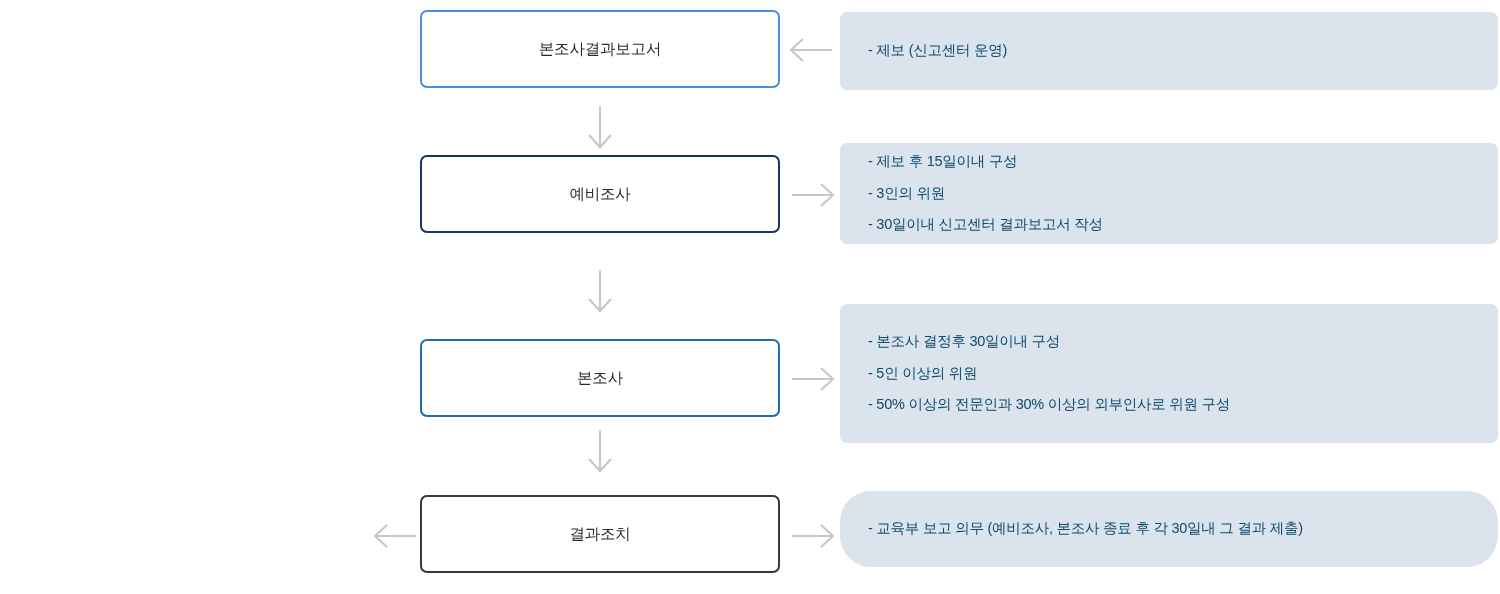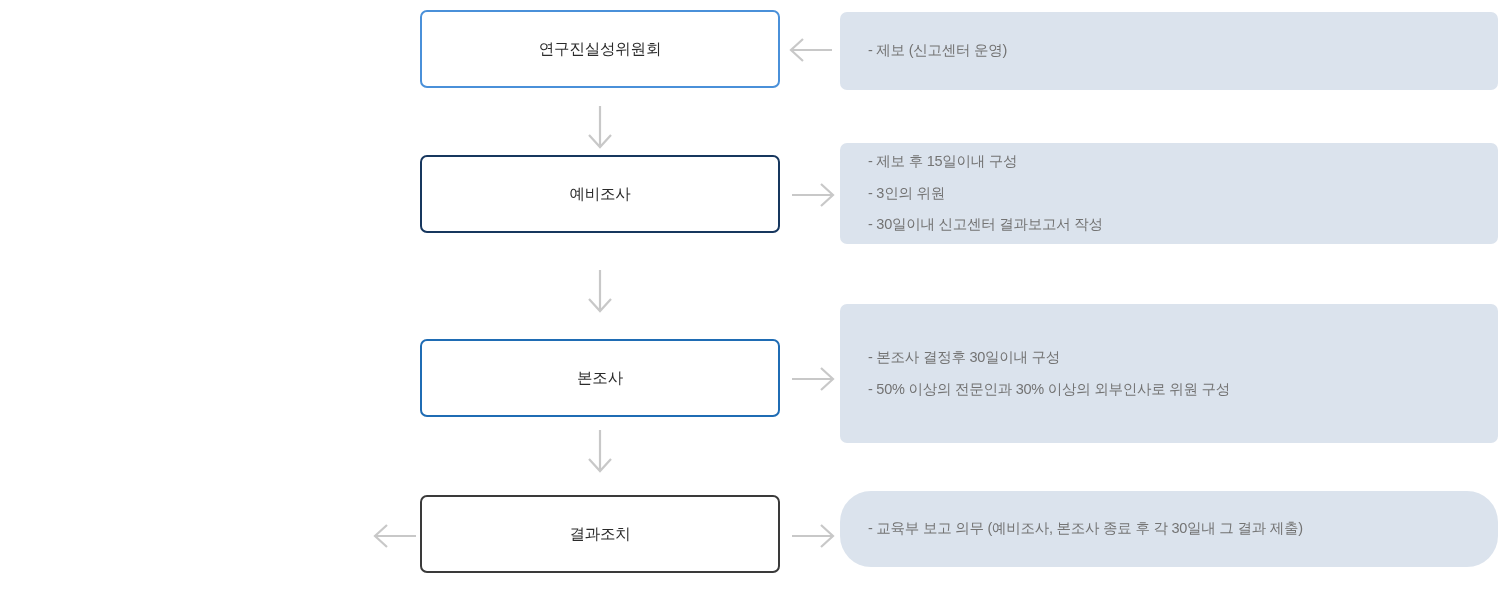--- a/index.html
+++ b/index.html
@@ -75,21 +75,21 @@
     background: #dbe3ed;
     border-radius: 7px;
     padding: 0 28px;
     display: flex;
     flex-direction: column;
     justify-content: center;
     gap: 14px;
   }
   .info-panel .info-line {
     font-size: 14.5px;
-    color: #737373;
+    color: #0c4a6e;
     letter-spacing: -0.25px;
     line-height: 1.2;
     white-space: nowrap;
   }
 
   #panel-committee { top: 12px;  height: 78px; }
   #panel-prelim    { top: 143px; height: 101px; }
   #panel-main      { top: 304px; height: 139px; }
   #panel-result    { top: 491px; height: 76px; border-radius: 31px; }
 
@@ -111,21 +111,21 @@
   #arrow-main-out       { left: 790px; top: 361px; }
   #arrow-result-out     { left: 790px; top: 518px; }
   #arrow-result-to-outcome { left: 372px; top: 518px; }
 </style>
 </head>
 <body>
 
 <div class="stage">
 
   <div class="proc-box" id="box-committee">
-    <span class="proc-label">연구진실성위원회</span>
+    <span class="proc-label">본조사결과보고서</span>
   </div>
 
   <div class="proc-box" id="box-prelim">
     <span class="proc-label">예비조사</span>
   </div>
 
   <div class="proc-box" id="box-main">
     <span class="proc-label">본조사</span>
   </div>
 
@@ -139,20 +139,21 @@
   </div>
 
   <div class="info-panel" id="panel-prelim">
     <div class="info-line">- 제보 후 15일이내 구성</div>
     <div class="info-line">- 3인의 위원</div>
     <div class="info-line">- 30일이내 신고센터 결과보고서 작성</div>
   </div>
 
   <div class="info-panel" id="panel-main">
     <div class="info-line">- 본조사 결정후 30일이내 구성</div>
+    <div class="info-line">- 5인 이상의 위원</div>
     <div class="info-line">- 50% 이상의 전문인과 30% 이상의 외부인사로 위원 구성</div>
   </div>
 
   <div class="info-panel" id="panel-result">
     <div class="info-line">- 교육부 보고 의무 (예비조사, 본조사 종료 후 각 30일내 그 결과 제출)</div>
   </div>
 
   <div class="arrow" id="arrow-committee-to-prelim">
     <svg width="36" height="46" viewBox="0 0 36 46">
       <path d="M18 2 L18 42" stroke="#c8c8c8" stroke-width="2.2" fill="none"></path>

